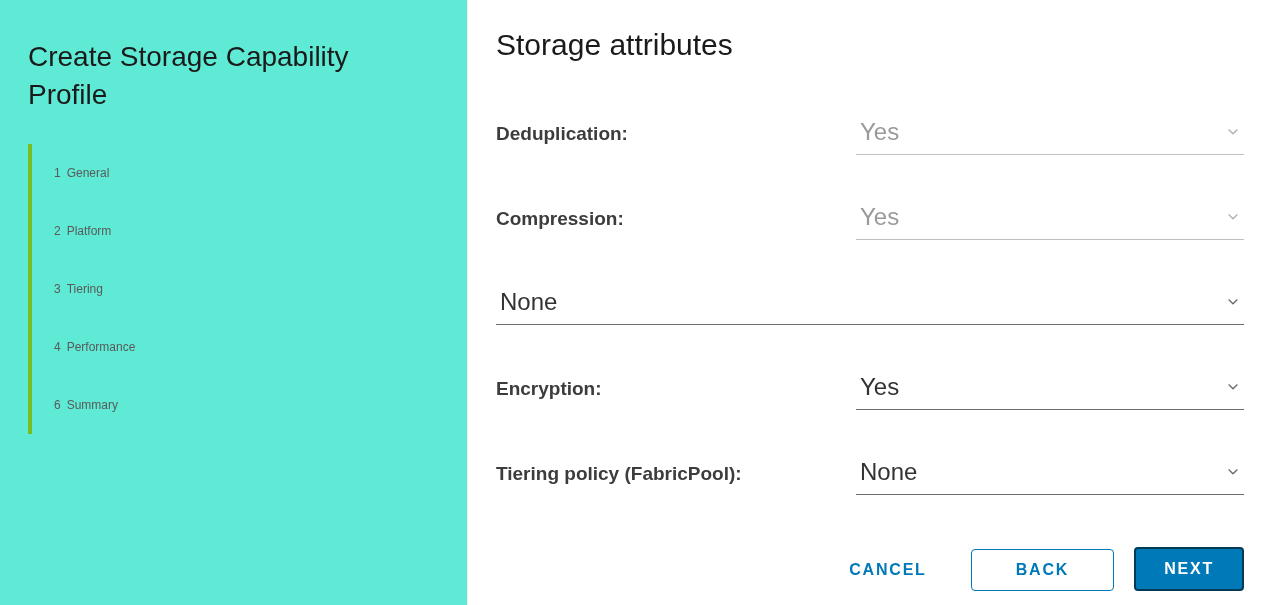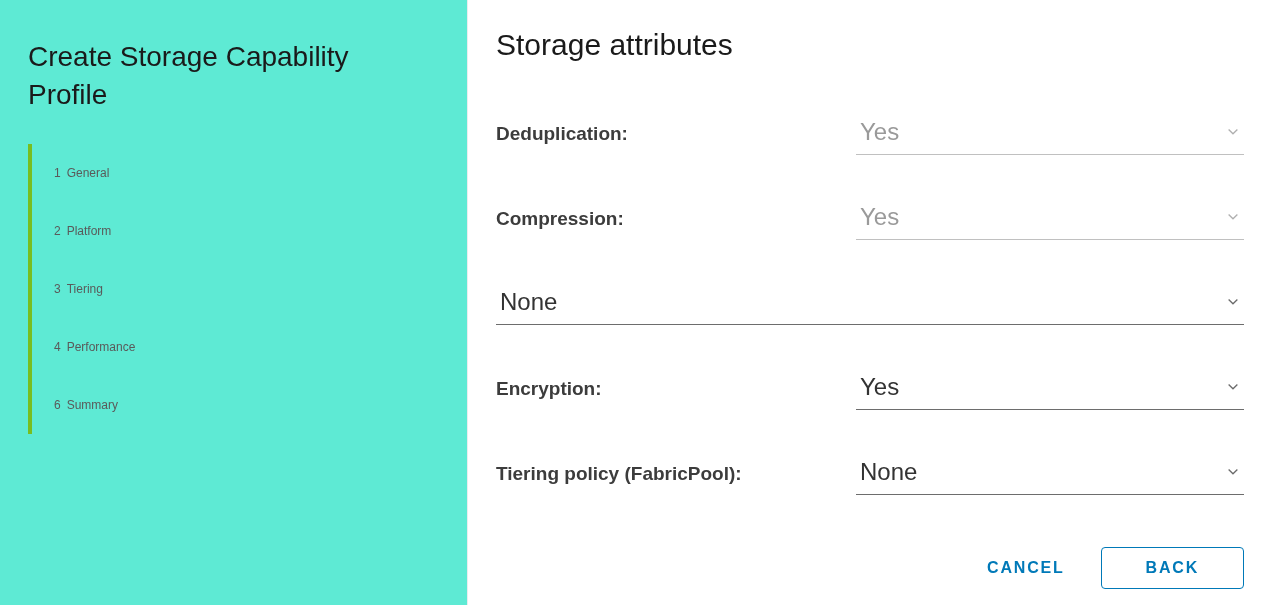--- a/index.html
+++ b/index.html
@@ -109,21 +109,21 @@
       stroke-width: 1.5;
       fill: none;
     }
     .select.disabled .chevron svg {
       stroke: #b0b0b0;
     }
     .footer {
       display: flex;
       justify-content: flex-end;
       align-items: flex-end;
-      gap: 12px;
+      gap: 20px;
       padding-top: 10px;
     }
     .btn {
       font-size: 16px;
       font-weight: 600;
       letter-spacing: 1.8px;
       padding: 12px 24px;
       border-radius: 4px;
       cursor: pointer;
       border: none;
@@ -202,14 +202,15 @@
           <span class="select-value">None</span>
           <span class="chevron"><svg viewBox="0 0 16 16">
               <polyline points="3,6 8,11 13,6"></polyline>
             </svg></span>
         </div>
       </div>
     </div>
   <div class="footer">
     <button class="btn btn-cancel">CANCEL</button>
     <button class="btn btn-back">BACK</button>
+    <button class="btn btn-next">NEXT</button>
   </div>
 </div>
 
 </body></html>

